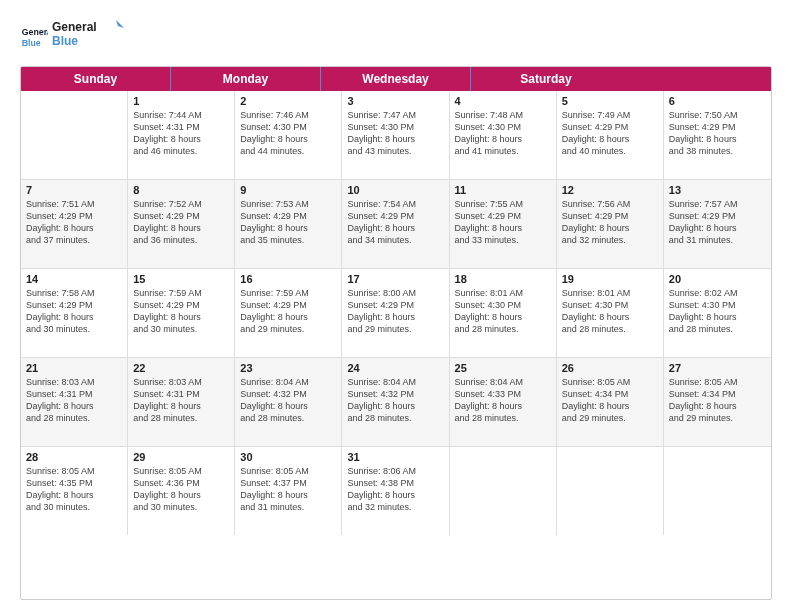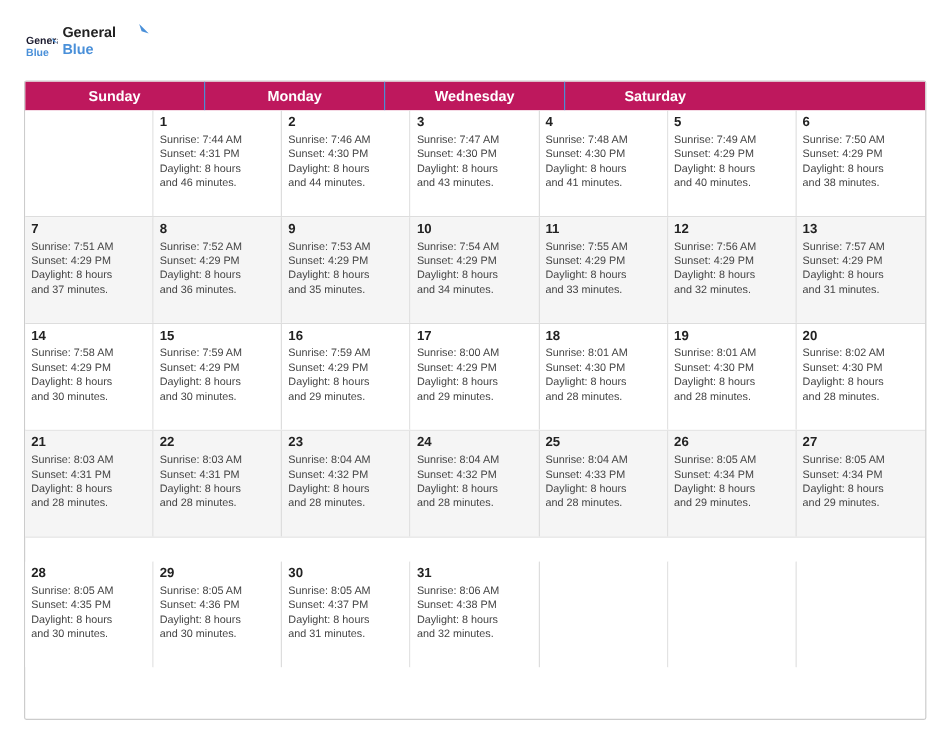--- a/index.html
+++ b/index.html
@@ -73,21 +73,20 @@
       flex-direction: column;
     }
     .cal-row {
       display: grid;
       grid-template-columns: repeat(7, 1fr);
       border-bottom: 1px solid #ddd;
       min-height: 88px;
     }
     .cal-row:last-child {
       border-bottom: none;
-      margin-top: 20px;
     }
     .cal-cell {
       border-right: 1px solid #ddd;
       padding: 4px 5px;
       font-size: 9.5px;
       color: #333;
       vertical-align: top;
       min-height: 88px;
       background: #fff;
     }

